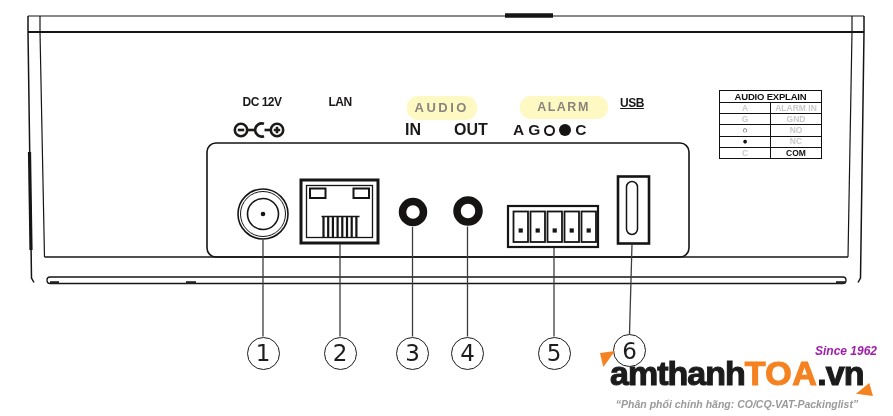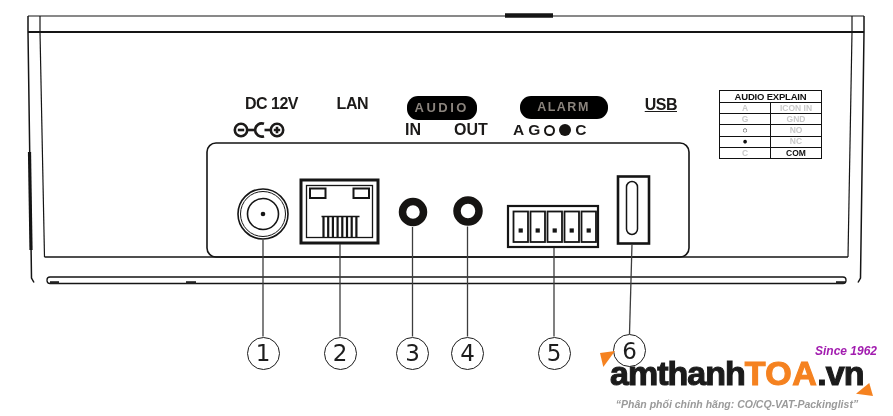--- a/index.html
+++ b/index.html
@@ -1,23 +1,23 @@
 <!DOCTYPE html>
 <html><head>
 <meta charset="utf-8">
 <style>
   html,body{margin:0;padding:0;background:#fff;}
   #stage{position:relative;width:893px;height:416px;background:#fff;overflow:hidden;
          font-family:"Liberation Sans",sans-serif;color:#111;}
   #stage svg{position:absolute;left:0;top:0;}
   .abs{position:absolute;}
   .lbl{font-weight:bold;color:#1c1a19;text-align:center;}
-  .lbl-lg{font-size:16px;letter-spacing:-0.5px;text-align:right;}
+  .lbl-lg{font-size:12px;letter-spacing:-0.5px;}
   .lbl-md{font-size:16px;}
-  .badge{background:#000000;border-radius:11px;display:flex;align-items:center;justify-content:center;
+  .badge{background:#fef9c3;border-radius:11px;display:flex;align-items:center;justify-content:center;
          color:#8b847d;font-weight:bold;letter-spacing:2.5px;font-size:13px;}
   .pins{display:flex;align-items:center;gap:4px;font-weight:bold;font-size:15.5px;color:#1c1a19;}
   .ring{width:11px;height:11px;border:2.7px solid #161412;border-radius:50%;box-sizing:border-box;display:inline-block;}
   .dotf{width:12px;height:12px;background:#161412;border-radius:50%;display:inline-block;}
   .callout{position:absolute;width:33px;height:33px;border:1.7px solid #1d1d1d;border-radius:50%;
            box-sizing:border-box;display:flex;align-items:center;justify-content:center;
            font-family:"DejaVu Sans",sans-serif;font-size:23px;color:#1d1d1d;background:transparent;}
   
   table.iex{border-collapse:collapse;table-layout:fixed;width:103px;background:#fff;}
   table.iex td,table.iex th{border:1.2px solid #111;padding:0;margin:0;height:10.2px;
@@ -139,30 +139,30 @@
 
   <div class="abs badge" style="left:519.5px;top:95.5px;width:88px;height:23px;letter-spacing:1.5px;font-size:12.5px;">ALARM</div>
   <div class="abs pins" style="left:513px;top:121px;">
     <span>A</span>
     <span>G</span>
     <span class="ring"></span>
     <span class="dotf"></span>
     <span>C</span>
   </div>
 
-  <div class="abs lbl lbl-lg" style="left:627px;top:96px;width:50px;text-decoration:underline;">USB</div>
+  <div class="abs lbl lbl-lg" style="left:607px;top:96px;width:50px;text-decoration:underline;">USB</div>
 
   <table class="iex abs" style="left:719px;top:90px;">
     <tbody>
         <tr>
           <th colspan="2">AUDIO EXPLAIN</th>
         </tr>
     <tr>
       <td class="icon-col faded">A</td>
-      <td class="faded">ICON IN</td>
+      <td class="faded">ALARM IN</td>
     </tr>
     <tr>
       <td class="icon-col faded">G</td>
       <td class="faded">GND</td>
     </tr>
     <tr>
       <td class="icon-col circ-cell">○</td>
       <td class="faded">NO</td>
     </tr>
     <tr>

